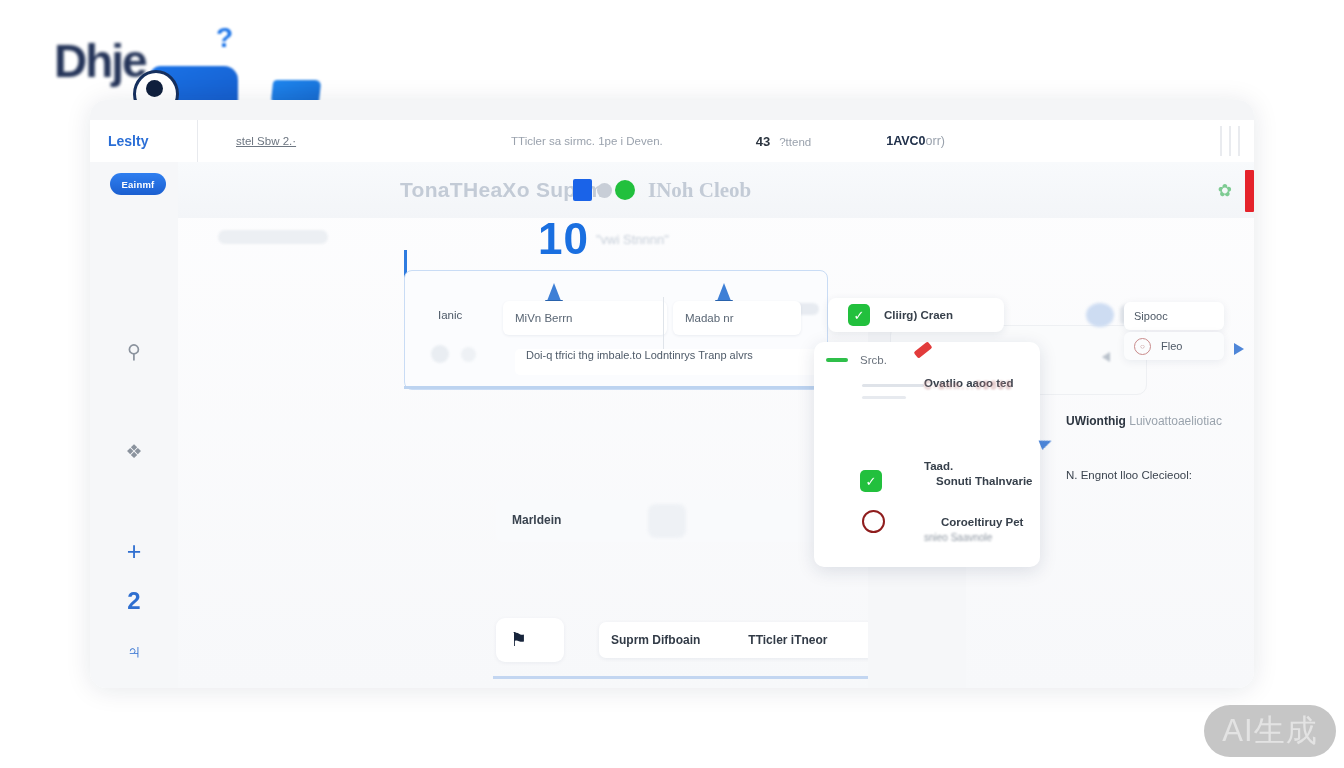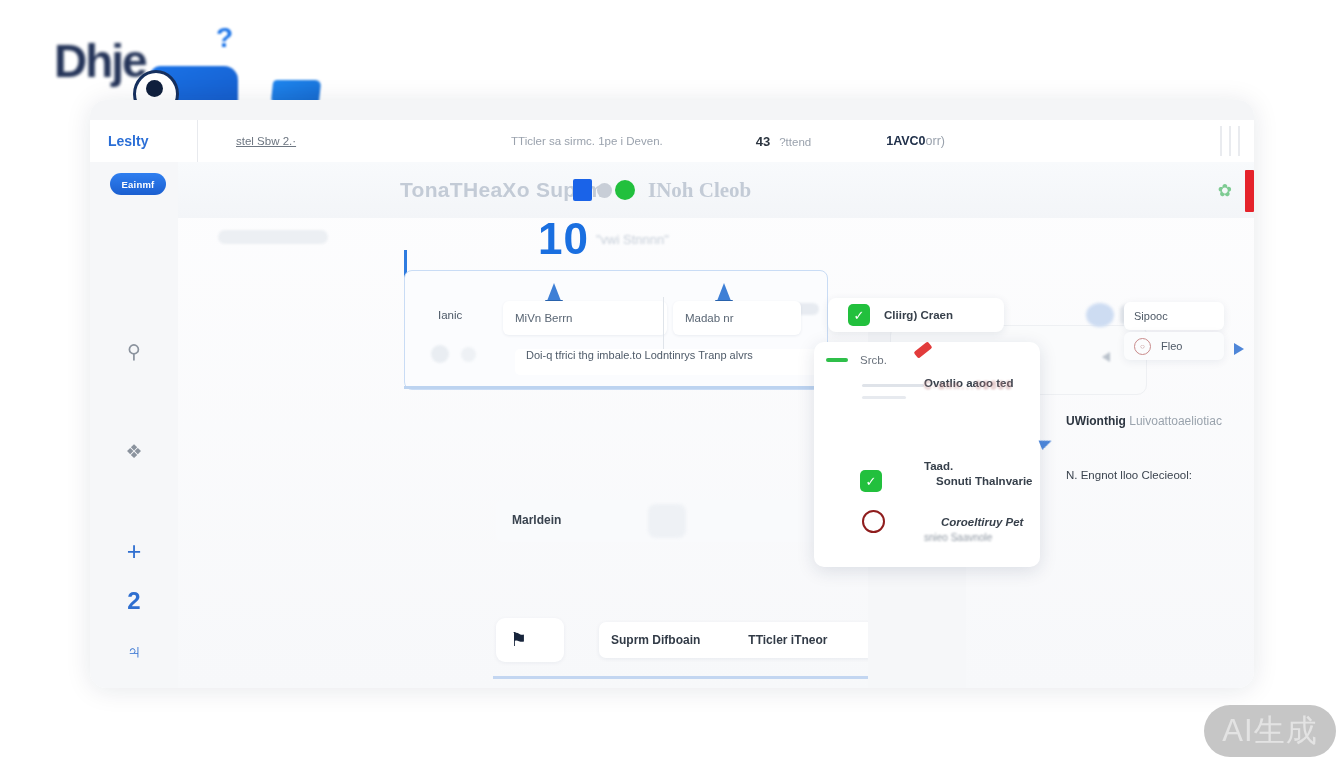--- a/index.html
+++ b/index.html
@@ -584,21 +584,21 @@
   <div class="stubline2" style="top:54px;"></div>
   <div class="num-row" style="top:38px;">C-ann...08888</div>
 
   <div class="pop-text" style="position:absolute;left:110px;top:90px;margin-top:28px;">Taad.</div>
 
   <div class="pop-item" style="top:128px;">
     <div class="chk" style="margin-left:34px;">✓</div>
     <div class="pop-text" style="margin-left:42px;">Sonuti Thalnvarie</div>
   </div>
 
-  <div class="pop-item" style="top:168px;font-style:italic;">
+  <div class="pop-item" style="top:168px;">
     <div class="circ-red" style="margin-left:36px;"></div>
     <div class="pop-text" style="margin-left:44px;">Coroeltiruy Pet</div>
   </div>
   <div class="pop-sub" style="top:190px;">snieo Saavnole</div>
 </div>
 
 <div class="av-blue"></div>
 <div class="av-grey"></div>
 <div class="rmenu">
   <span class="t">Sipooc</span>

